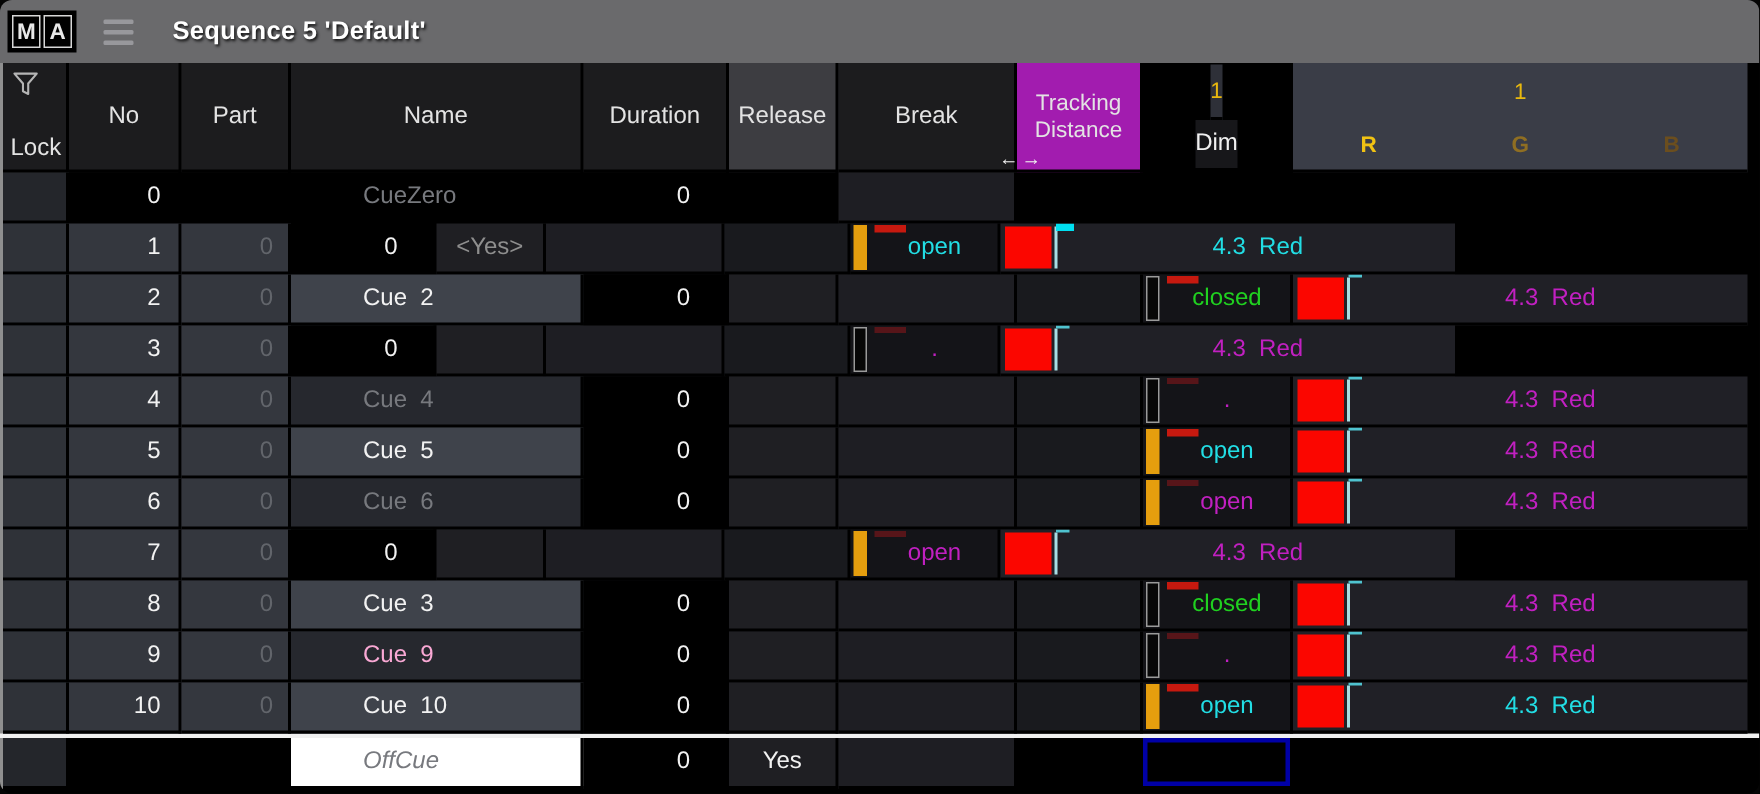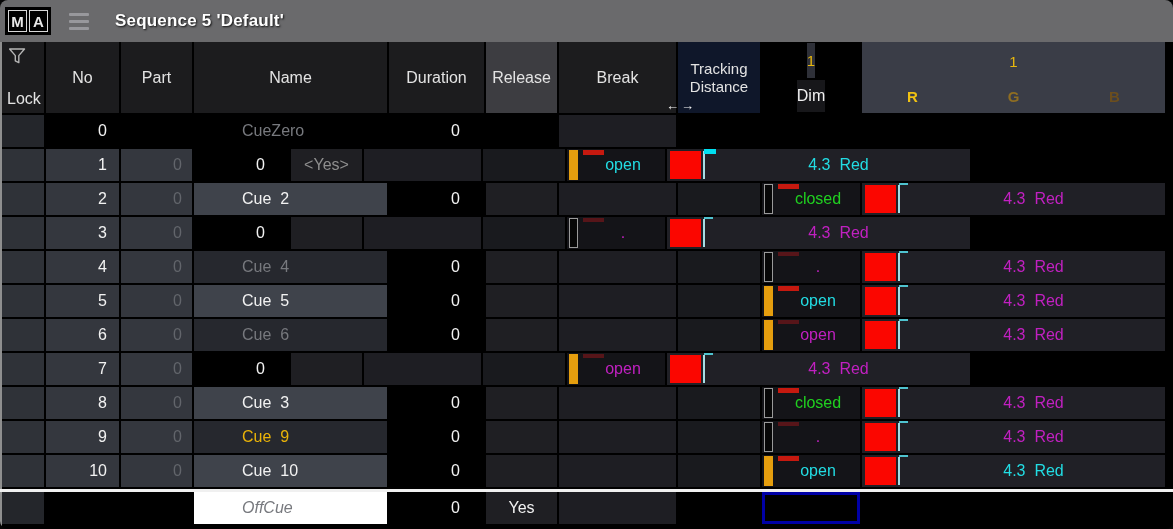--- a/index.html
+++ b/index.html
@@ -22,21 +22,21 @@
   .burger i{display:block;height:3px;background:#98989c;border-radius:1px;}
   .wtitle{margin-left:26px;color:#fff;font-weight:bold;font-size:17px;
     text-shadow:1px 1px 2px rgba(0,0,0,.85);letter-spacing:.2px;white-space:pre;}
   
   .sheet{position:relative;border-left:2px solid #8f8f8f;width:1173px;}
   .hrow{display:flex;height:73px;position:relative;}
   .hcell{border-right:2px solid #000;border-bottom:2px solid #000;background:#1c1c1e;
     color:#e3e3e3;font-size:16px;display:flex;align-items:center;justify-content:center;
     position:relative;}
   .hcell.light{background:#3d3d41;}
-  .hcell.mid{background:#0f172a;}
+  .hcell.mid{background:#a21caf;}
   .c-lock{width:44px}.c-no{width:75px}.c-part{width:73px}.c-name{width:195px}
   .c-dur{width:97px}.c-rel{width:73px}.c-brk{width:119px}.c-trk{width:84px}
   .c-dim{width:100px}.c-rgb{width:303px;border-right:none!important;}
   .h-lock{justify-content:flex-start;align-items:flex-end;padding:0 0 5px 5px;}
   .funnel{position:absolute;top:4px;left:5px;}
   .h-trk{flex-direction:column;line-height:18px;font-size:15px;}
   .resize-arrows{position:absolute;left:664px;bottom:2px;color:#f0f0f0;
     font-size:13px;font-weight:bold;letter-spacing:2px;z-index:3;}
   
   .h-group{display:flex;flex-direction:column;padding:0;background:none;}
@@ -330,21 +330,21 @@
             <span class="swatch-line"></span>
             <span class="tick" style="left: 37px; width: 9px; height: 2px; background: rgb(79, 195, 207);"></span>
             <span class="rgbtext" style="color: rgb(193, 32, 193);">4.3  Red</span>
           </div>
         </div>
         <div class="row">
           <div class="cell c-lock bg-lock"></div>
           <div class="cell c-no al-r pad-r12 bg-num" style="color: rgb(242, 242, 242);">9</div>
           <div class="cell c-part al-r pad-r10 bg-num" style="color: rgb(98, 101, 107);">0</div>
           <div class="cell c-name bg-name-dark">
-            <span class="name-text" style="color: #eab308; text-align: center;">Cue  9</span>
+            <span class="name-text" style="color: #f9a8d4; text-align: center;">Cue  9</span>
           </div>
           <div class="cell c-dur al-r pad-r24 bg-black" style="color: rgb(242, 242, 242);">0</div>
           <div class="cell c-rel al-c bg-rel" style="color: rgb(142, 142, 142);"></div>
           <div class="cell c-brk bg-brk"></div>
           <div class="cell c-trk bg-trk"></div>
           <div class="cell c-dim bg-dimcell">
             <span class="dimbar dark"></span>
             <span class="redbar" style="background: rgb(87, 21, 25); height: 4px;"></span>
             <span class="dimtext" style="color: rgb(193, 32, 193);">.</span>
           </div>

